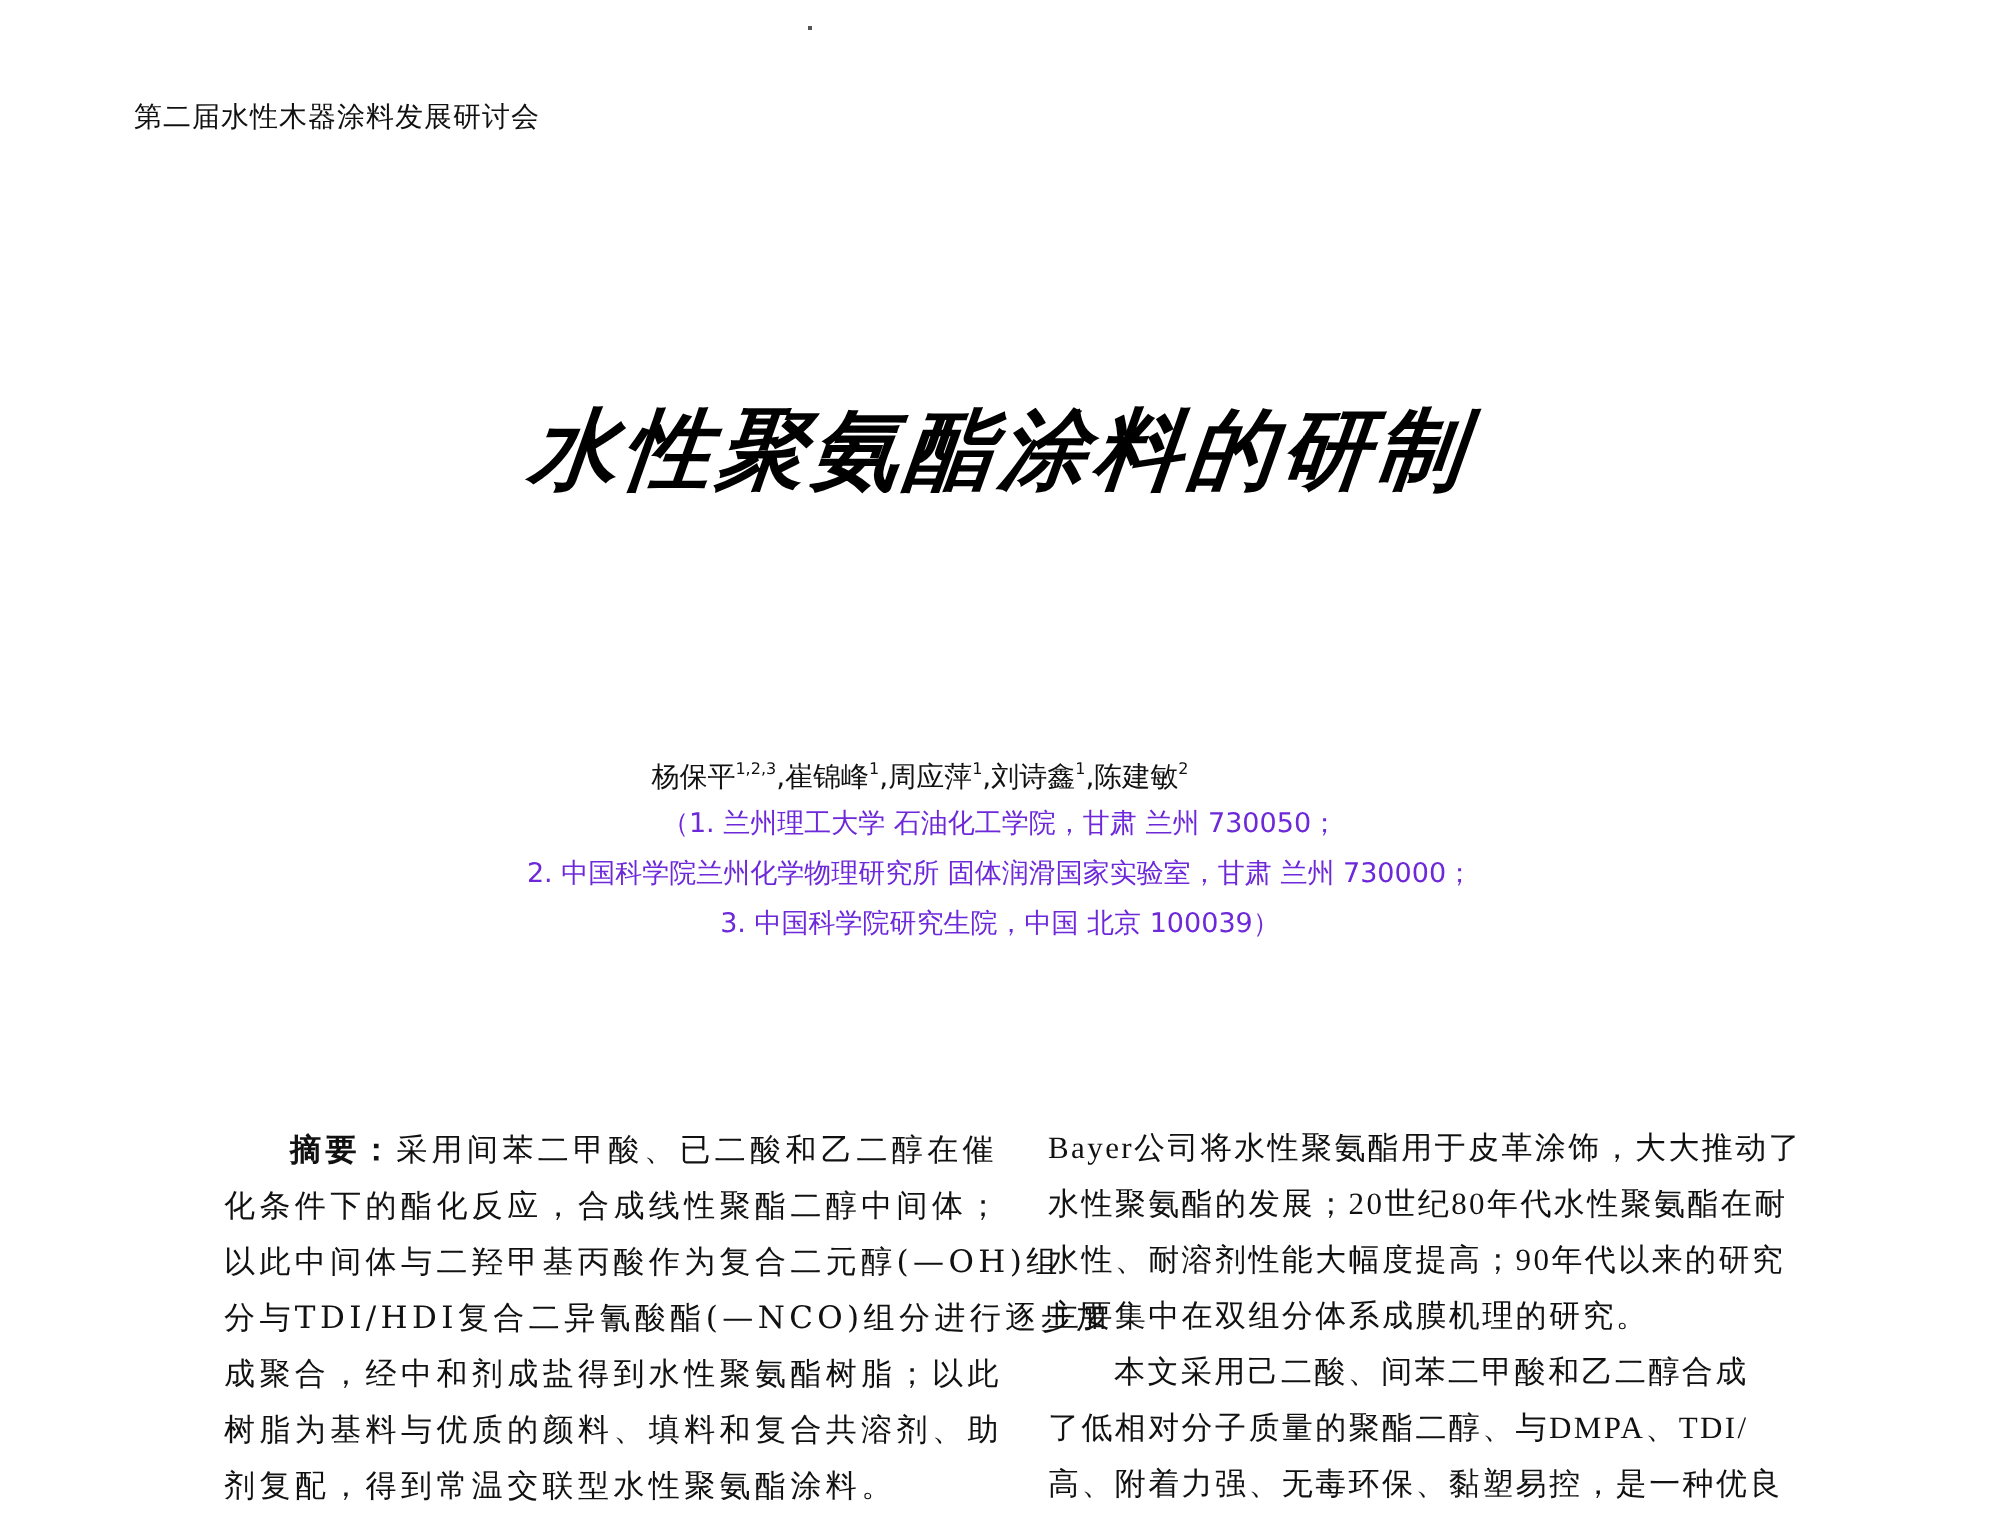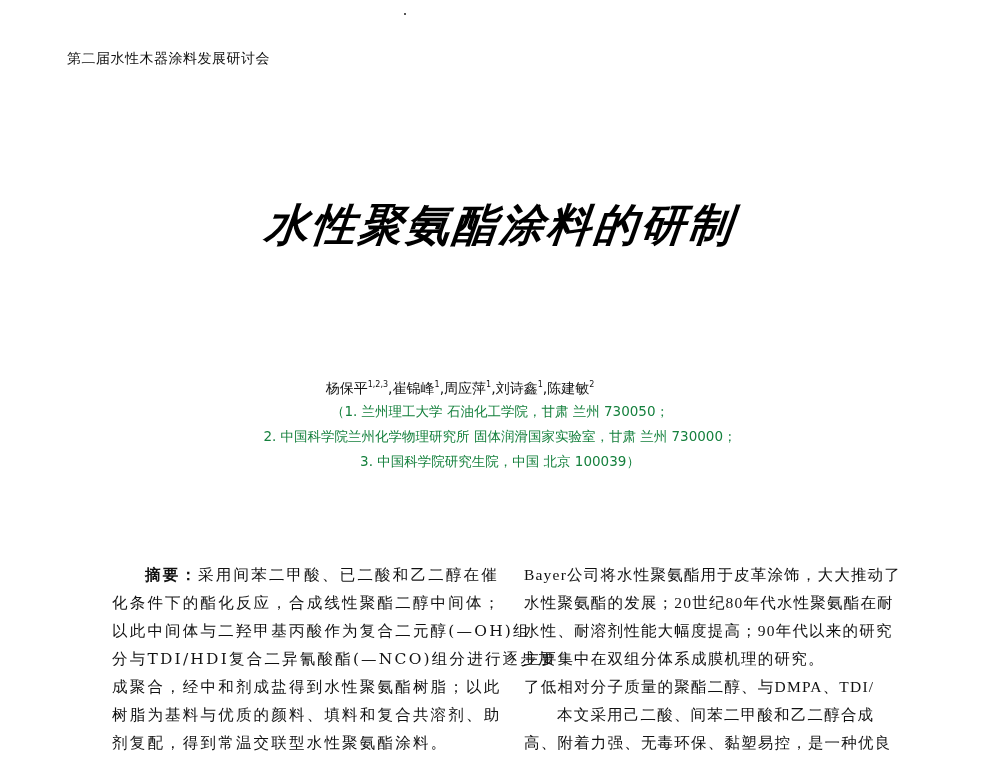--- a/index.html
+++ b/index.html
@@ -59,21 +59,21 @@
   .authors sup {
     font-size: 8px;
     vertical-align: 6px;
   }
   .affil {
     position: absolute;
     left: 0;
     width: 1000px;
     text-align: center;
     font-size: 13.5px;
-    color: #15803d;
+    color: #6d28d9;
   }
   .affil.a1 { top: 403px; }
   .affil.a2 { top: 428px; }
   .affil.a3 { top: 453px; }
 
   .col {
     position: absolute;
     top: 561px;
     font-size: 15.5px;
     line-height: 28px;
@@ -128,16 +128,16 @@
   <span class="line">树脂为基料与优质的颜料、填料和复合共溶剂、助</span>
   <span class="line">剂复配，得到常温交联型水性聚氨酯涂料。</span>
   <span class="line indent">关键词：聚酯二元醇；水性聚氨酯；聚氨酯涂料</span>
 </div>
 
 <div class="col right">
   <span class="line">Bayer公司将水性聚氨酯用于皮革涂饰，大大推动了</span>
   <span class="line">水性聚氨酯的发展；20世纪80年代水性聚氨酯在耐</span>
   <span class="line">水性、耐溶剂性能大幅度提高；90年代以来的研究</span>
   <span class="line">主要集中在双组分体系成膜机理的研究。</span>
+  <span class="line indent">本文采用己二酸、间苯二甲酸和乙二醇合成</span>
   <span class="line">了低相对分子质量的聚酯二醇、与DMPA、TDI/</span>
-  <span class="line indent">本文采用己二酸、间苯二甲酸和乙二醇合成</span>
   <span class="line">高、附着力强、无毒环保、黏塑易控，是一种优良</span>
 </div>
 
 </body></html>

